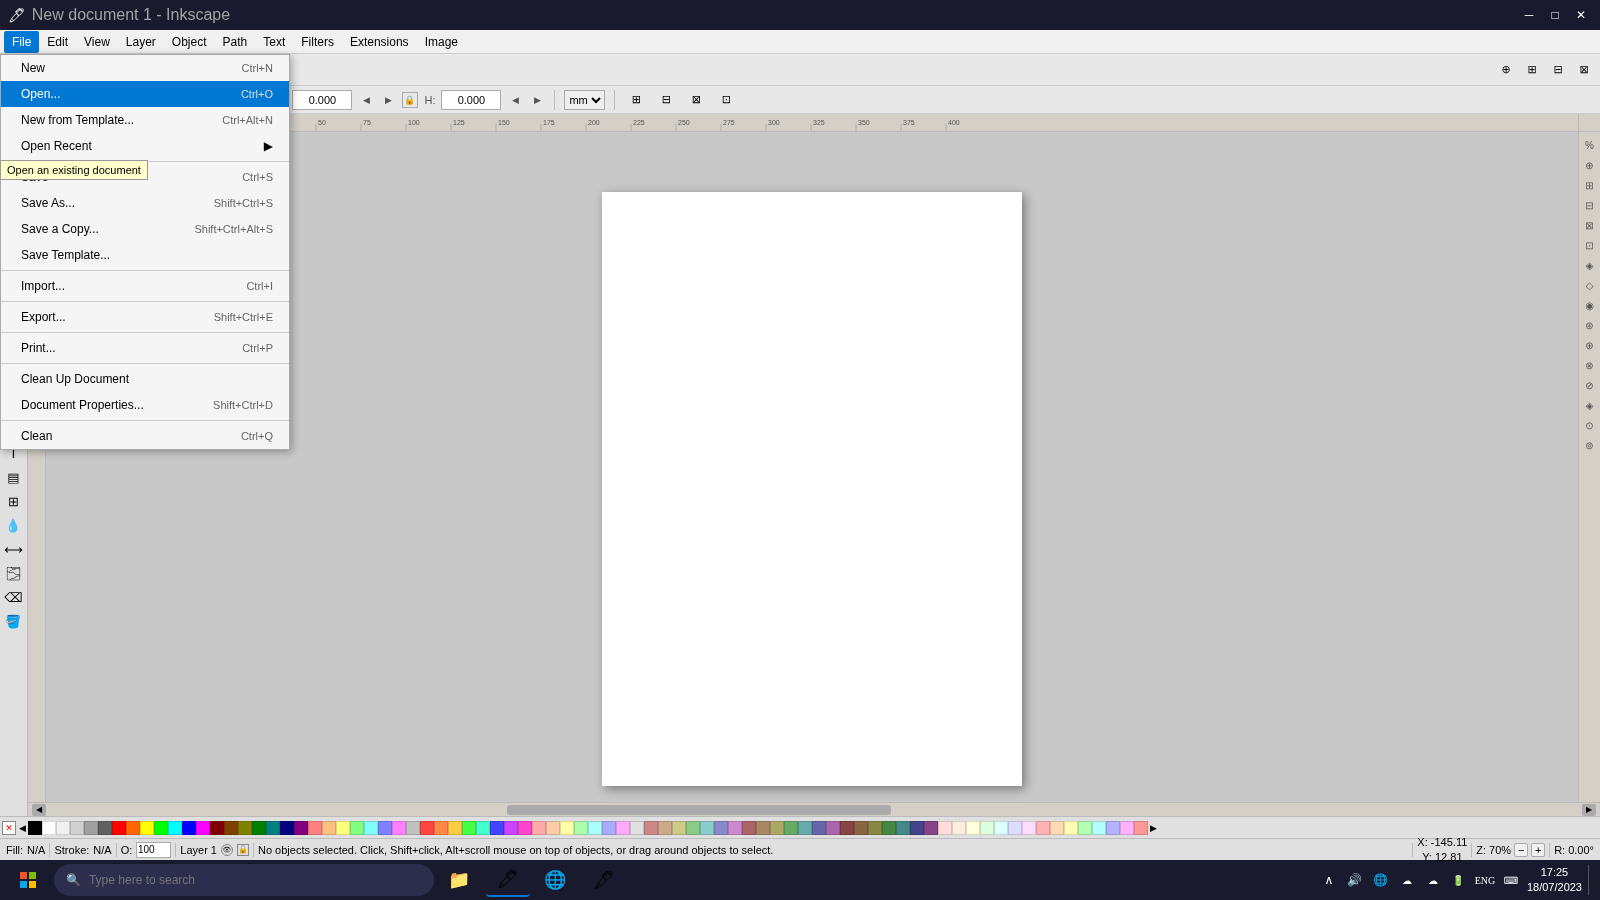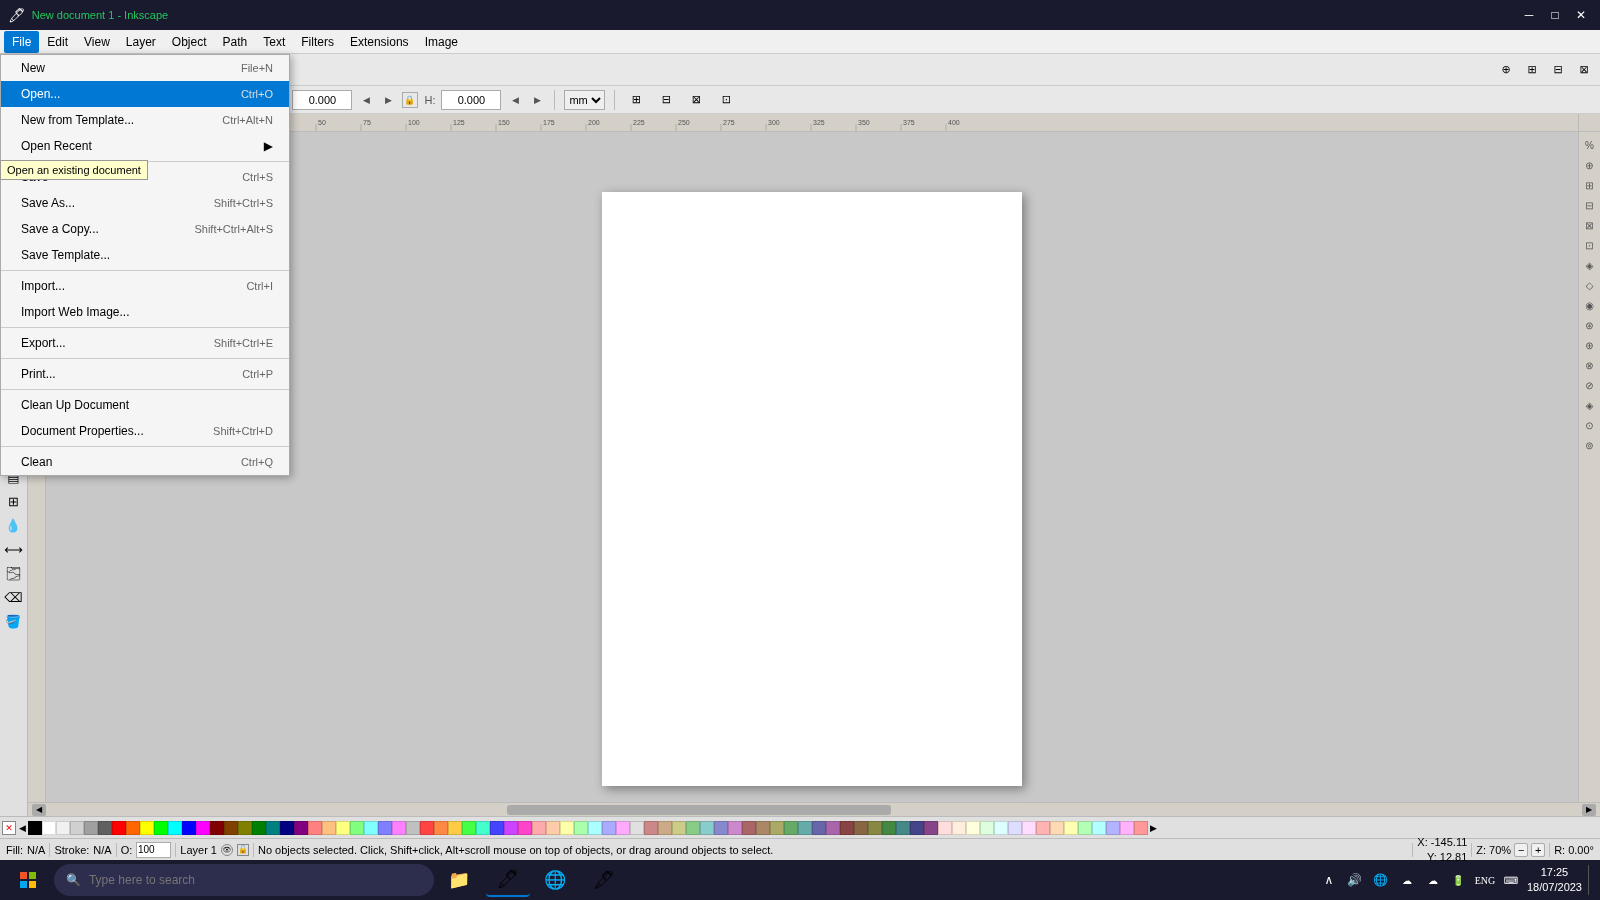--- a/index.html
+++ b/index.html
@@ -22,22 +22,22 @@
       justify-content: space-between;
       padding: 0 8px;
       color: white;
     }
     #title-bar .title-left {
       display: flex;
       align-items: center;
       gap: 6px;
     }
     #title-bar .title-text {
-      font-size: 11px;
-      color: #22c55e;
+      font-size: 16px;
+      color: #a3a3a3;
     }
     #title-bar .win-controls {
       display: flex;
       gap: 4px;
     }
     #title-bar .win-btn {
       width: 22px;
       height: 22px;
       display: flex;
       align-items: center;
@@ -413,21 +413,21 @@
   <div class="menu-item">Path</div>
   <div class="menu-item">Text</div>
   <div class="menu-item">Filters</div>
   <div class="menu-item">Extensions</div>
   <div class="menu-item">Image</div>
 </div>
 
 <div id="file-dropdown">
   <div class="dropdown-item">
     <span class="item-label">New</span>
-    <span class="item-shortcut">File+N</span>
+    <span class="item-shortcut">Ctrl+N</span>
   </div>
   <div class="dropdown-item highlighted">
     <span class="item-label">Open...</span>
     <span class="item-shortcut">Ctrl+O</span>
   </div>
   <div class="dropdown-item">
     <span class="item-label">New from Template...</span>
     <span class="item-shortcut">Ctrl+Alt+N</span>
   </div>
   <div class="dropdown-item">
@@ -448,24 +448,20 @@
     <span class="item-shortcut">Shift+Ctrl+Alt+S</span>
   </div>
   <div class="dropdown-item">
     <span class="item-label">Save Template...</span>
     <span class="item-shortcut"></span>
   </div>
   <div class="dropdown-separator"></div>
   <div class="dropdown-item">
     <span class="item-label">Import...</span>
     <span class="item-shortcut">Ctrl+I</span>
-  </div>
-  <div class="dropdown-item">
-    <span class="item-label">Import Web Image...</span>
-    <span class="item-shortcut"></span>
   </div>
   <div class="dropdown-separator"></div>
   <div class="dropdown-item">
     <span class="item-label">Export...</span>
     <span class="item-shortcut">Shift+Ctrl+E</span>
   </div>
   <div class="dropdown-separator"></div>
   <div class="dropdown-item">
     <span class="item-label">Print...</span>
     <span class="item-shortcut">Ctrl+P</span>
@@ -773,21 +769,21 @@
     <span>O:</span>
     <input type="number" value="100" style="width: 35px; height: 16px; font-size: 10px; border: 1px solid rgb(170, 170, 170); text-align: center;">
   </div>
   <div class="status-separator"></div>
   <span style="cursor:pointer;">Layer 1</span>
   <div style="width:12px;height:12px;border:1px solid #888;border-radius:50%;display:flex;align-items:center;justify-content:center;font-size:7px;cursor:pointer;">👁</div>
   <div style="width:12px;height:12px;border:1px solid #888;display:flex;align-items:center;justify-content:center;font-size:8px;cursor:pointer;">🔓</div>
   <div class="status-separator"></div>
   <span id="status-message" style="flex:1;font-size:11px;">No objects selected. Click, Shift+click, Alt+scroll mouse on top of objects, or drag around objects to select.</span>
   <div class="status-separator"></div>
-  <div style="font-size:11px;text-align:right;line-height:1.3;">
+  <div style="font-size:11px;text-align:center;line-height:1.3;">
     <div>X: -145.11</div>
     <div>Y:  12.81</div>
   </div>
   <div class="status-separator"></div>
   <div class="zoom-ctrl">
     <span>Z:</span>
     <span>70%</span>
     <div class="zoom-btn">−</div>
     <div class="zoom-btn">+</div>
   </div>

